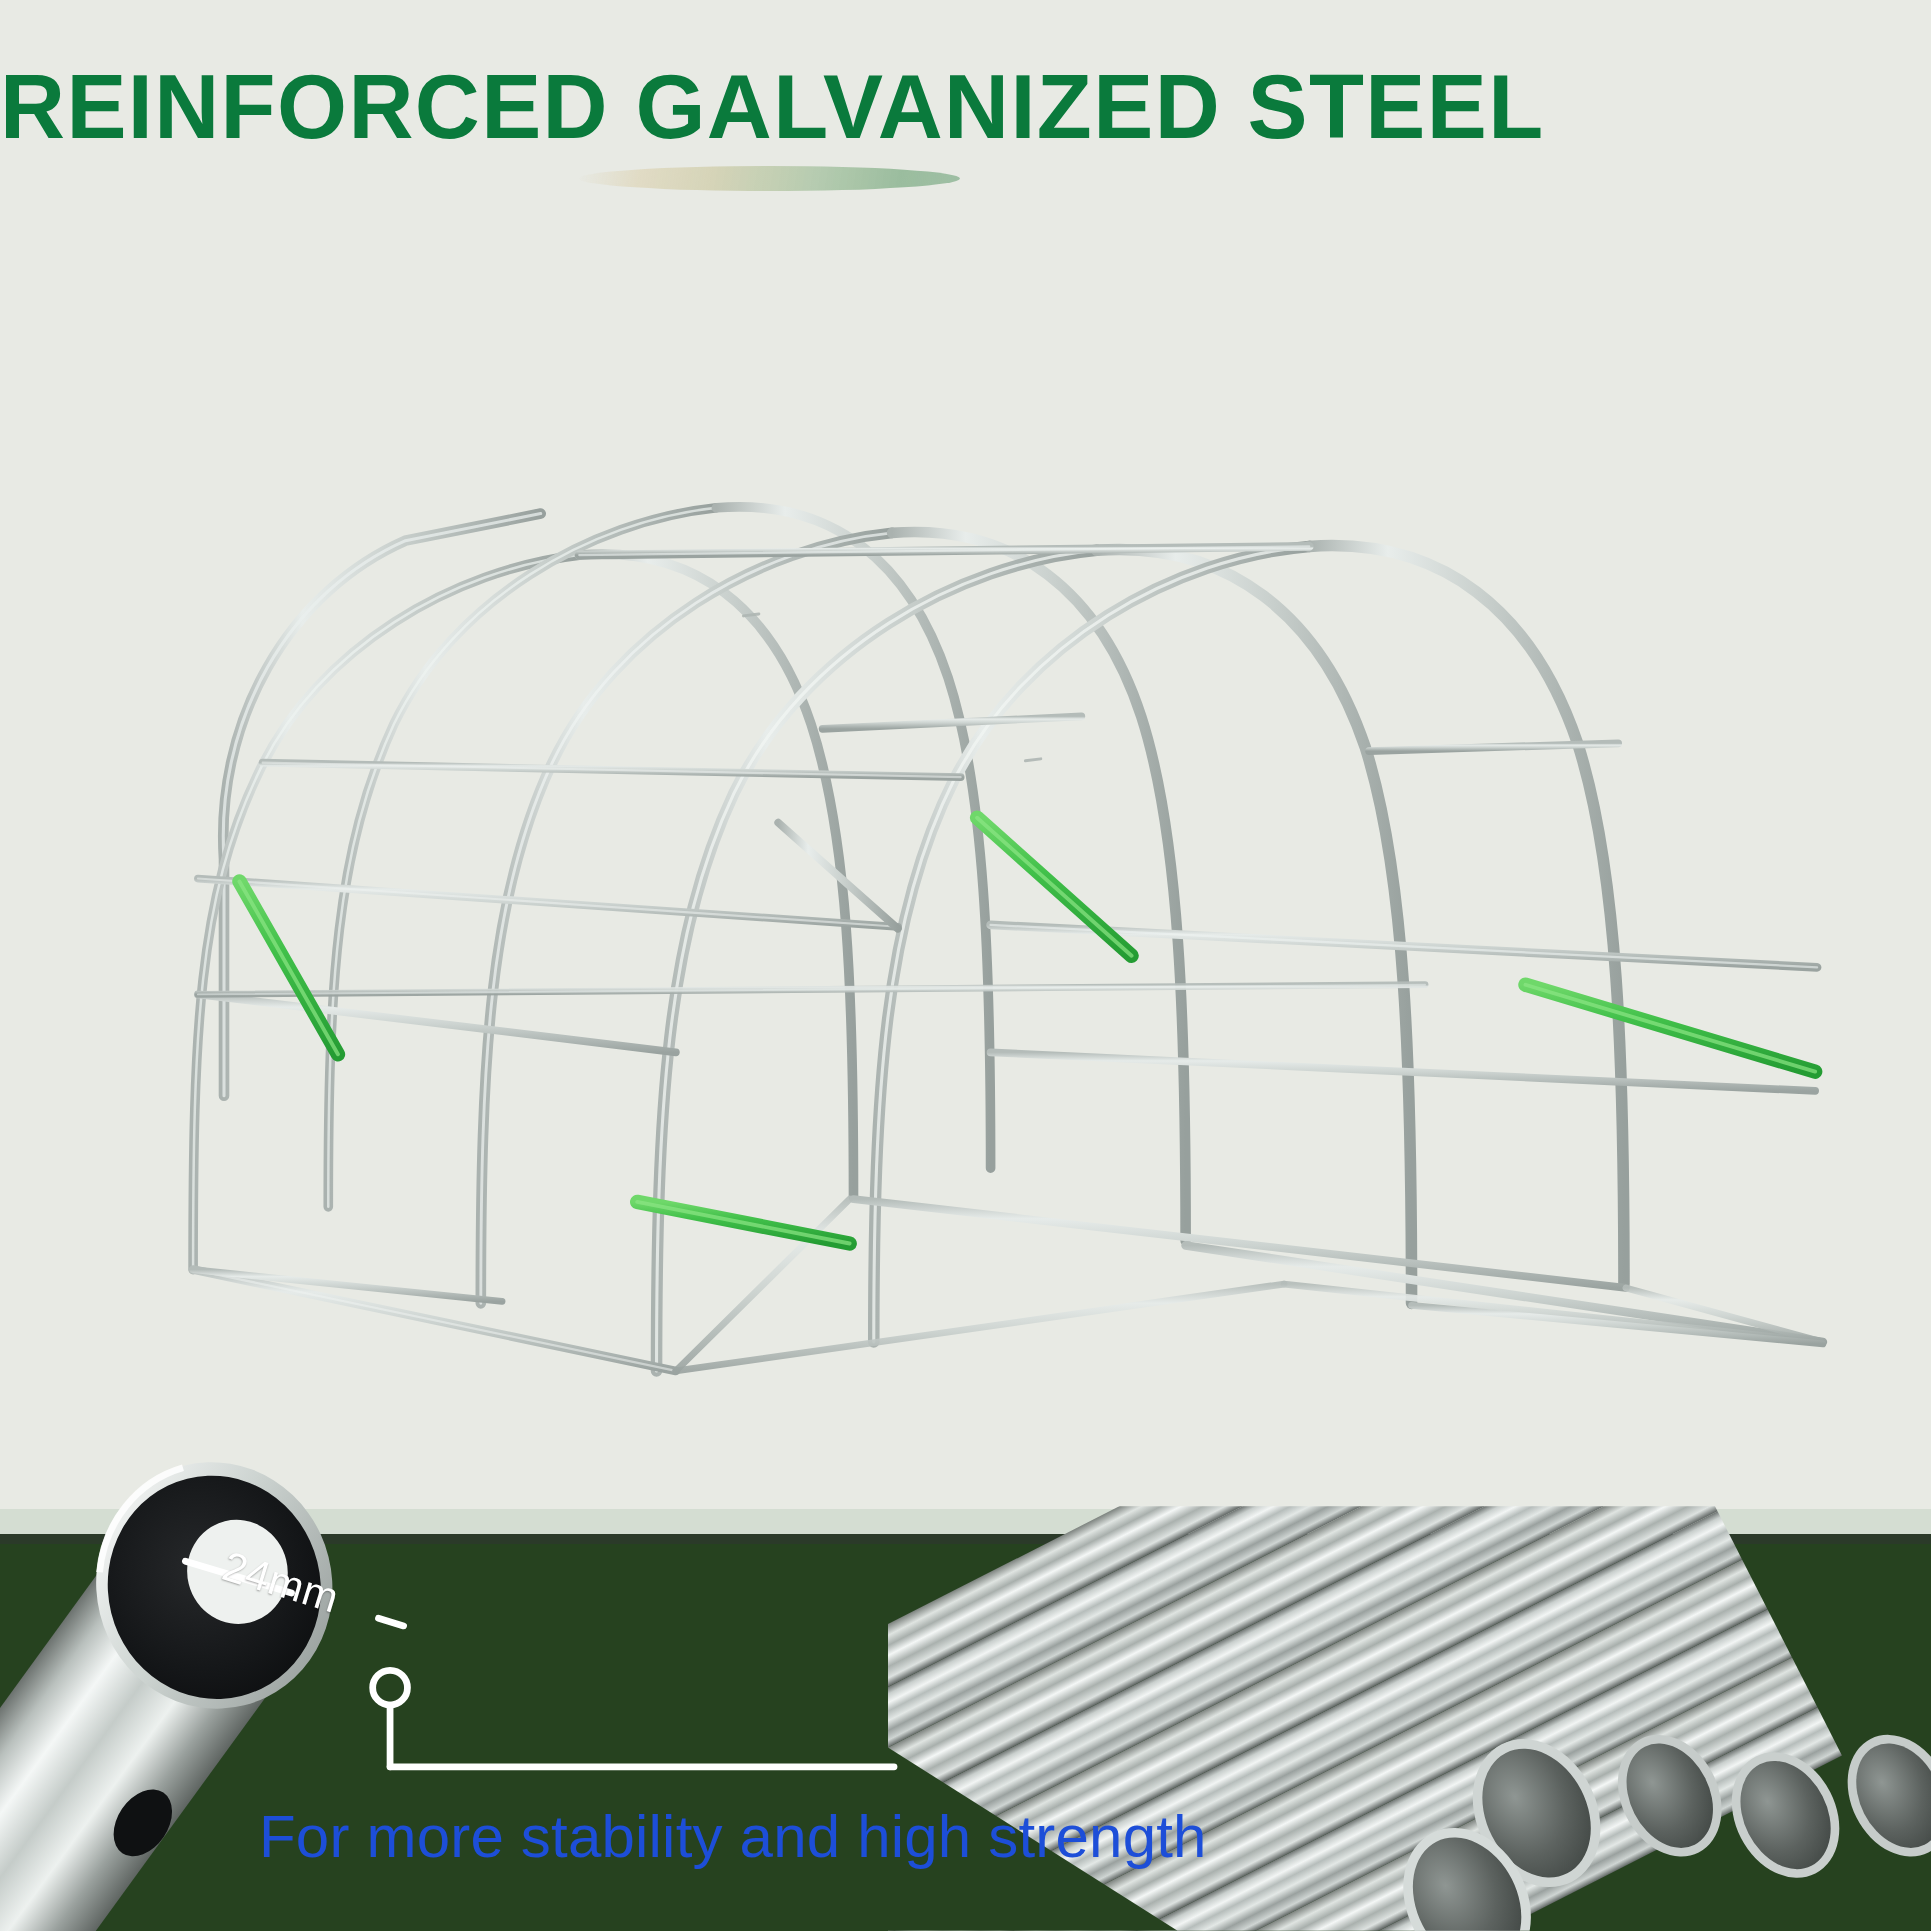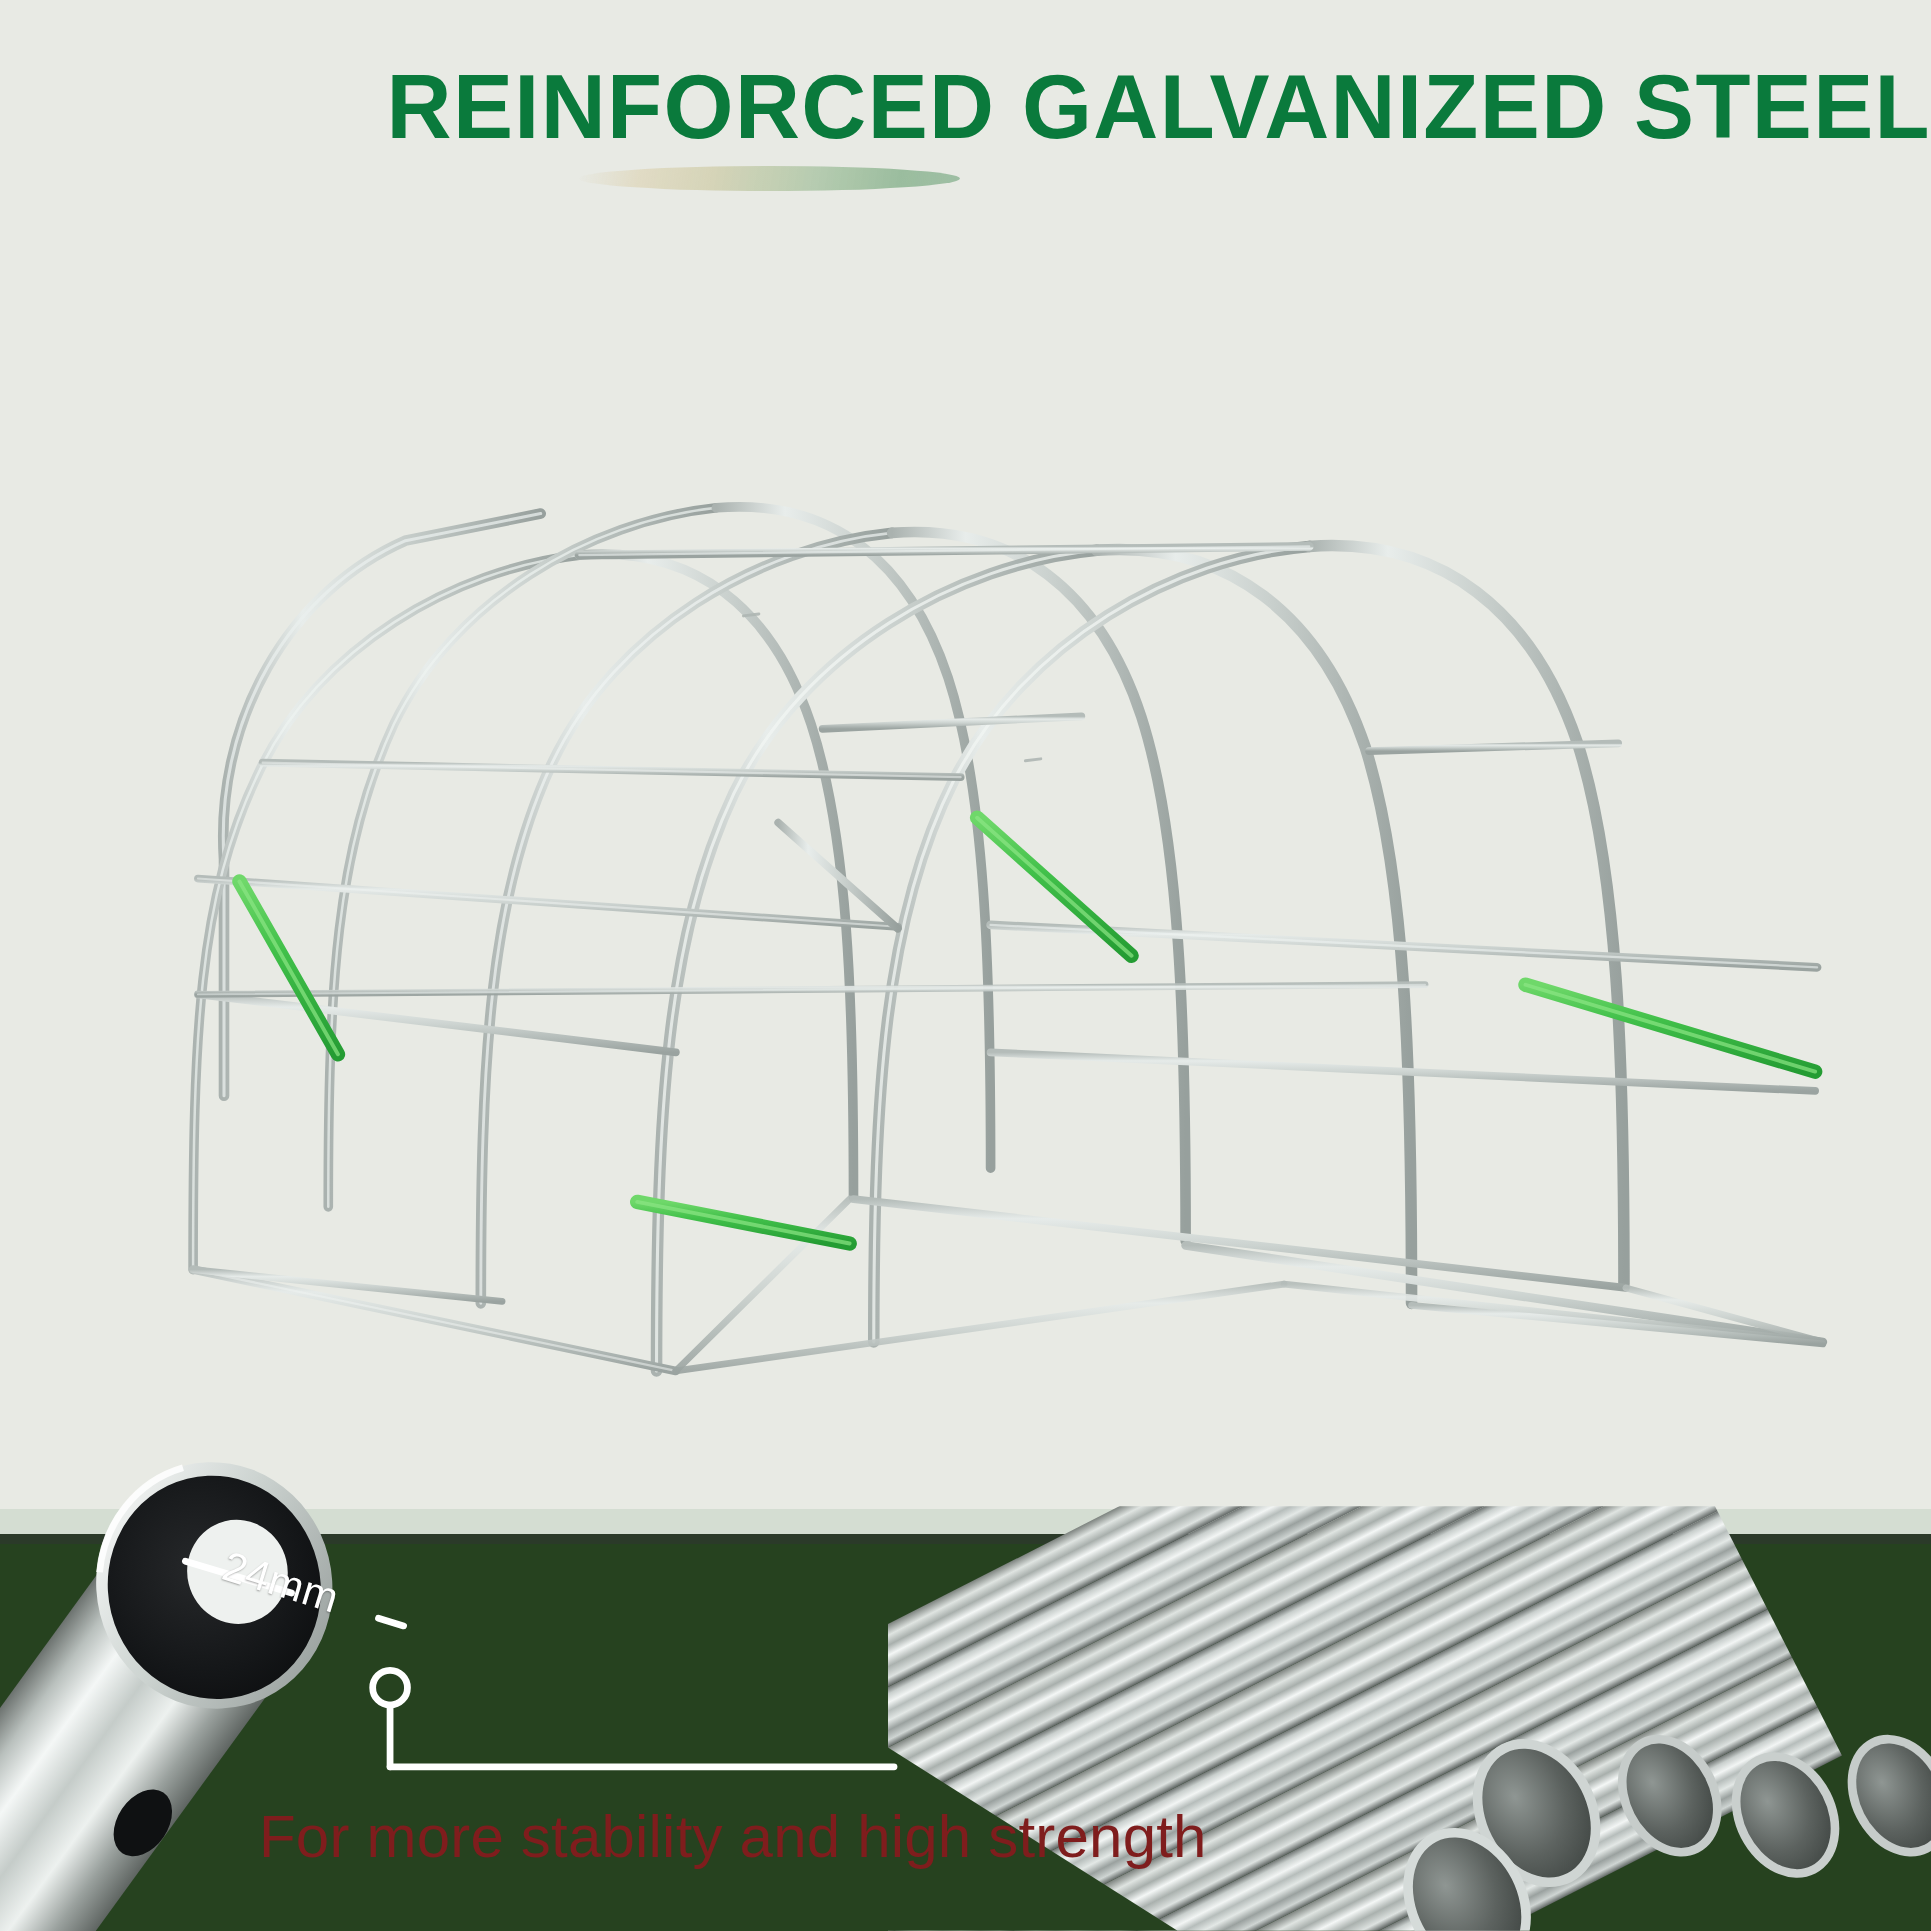--- a/index.html
+++ b/index.html
@@ -22,21 +22,21 @@
     left: 0;
     top: 0;
     width: 1931px;
     height: 222px;
   }
   #title {
     position: absolute;
     left: 0;
     top: 56px;
     width: 1931px;
-    text-align: right;
+    text-align: left;
     font-family: "Liberation Sans", sans-serif;
     font-size: 90px;
     font-weight: bold;
     letter-spacing: 1.4px;
     color: #0a7a3c;
     white-space: nowrap;
   }
   #title-swoosh {
     position: absolute;
     left: 579px;
@@ -131,21 +131,21 @@
     color: #f3f5f0;
     font-family: "Liberation Sans", sans-serif;
     white-space: nowrap;
     letter-spacing: 0.2px;
   }
   #tagline {
     position: absolute;
     left: 259px;
     top: 1802px;
     font-size: 60px;
-    color: #7f1d1d;
+    color: #1d4ed8;
     font-family: "Liberation Sans", sans-serif;
     white-space: nowrap;
     letter-spacing: 0.2px;
   }
   .leader-svg {
     position: absolute;
     left: 0;
     top: 0;
     width: 1931px;
     height: 1931px;

